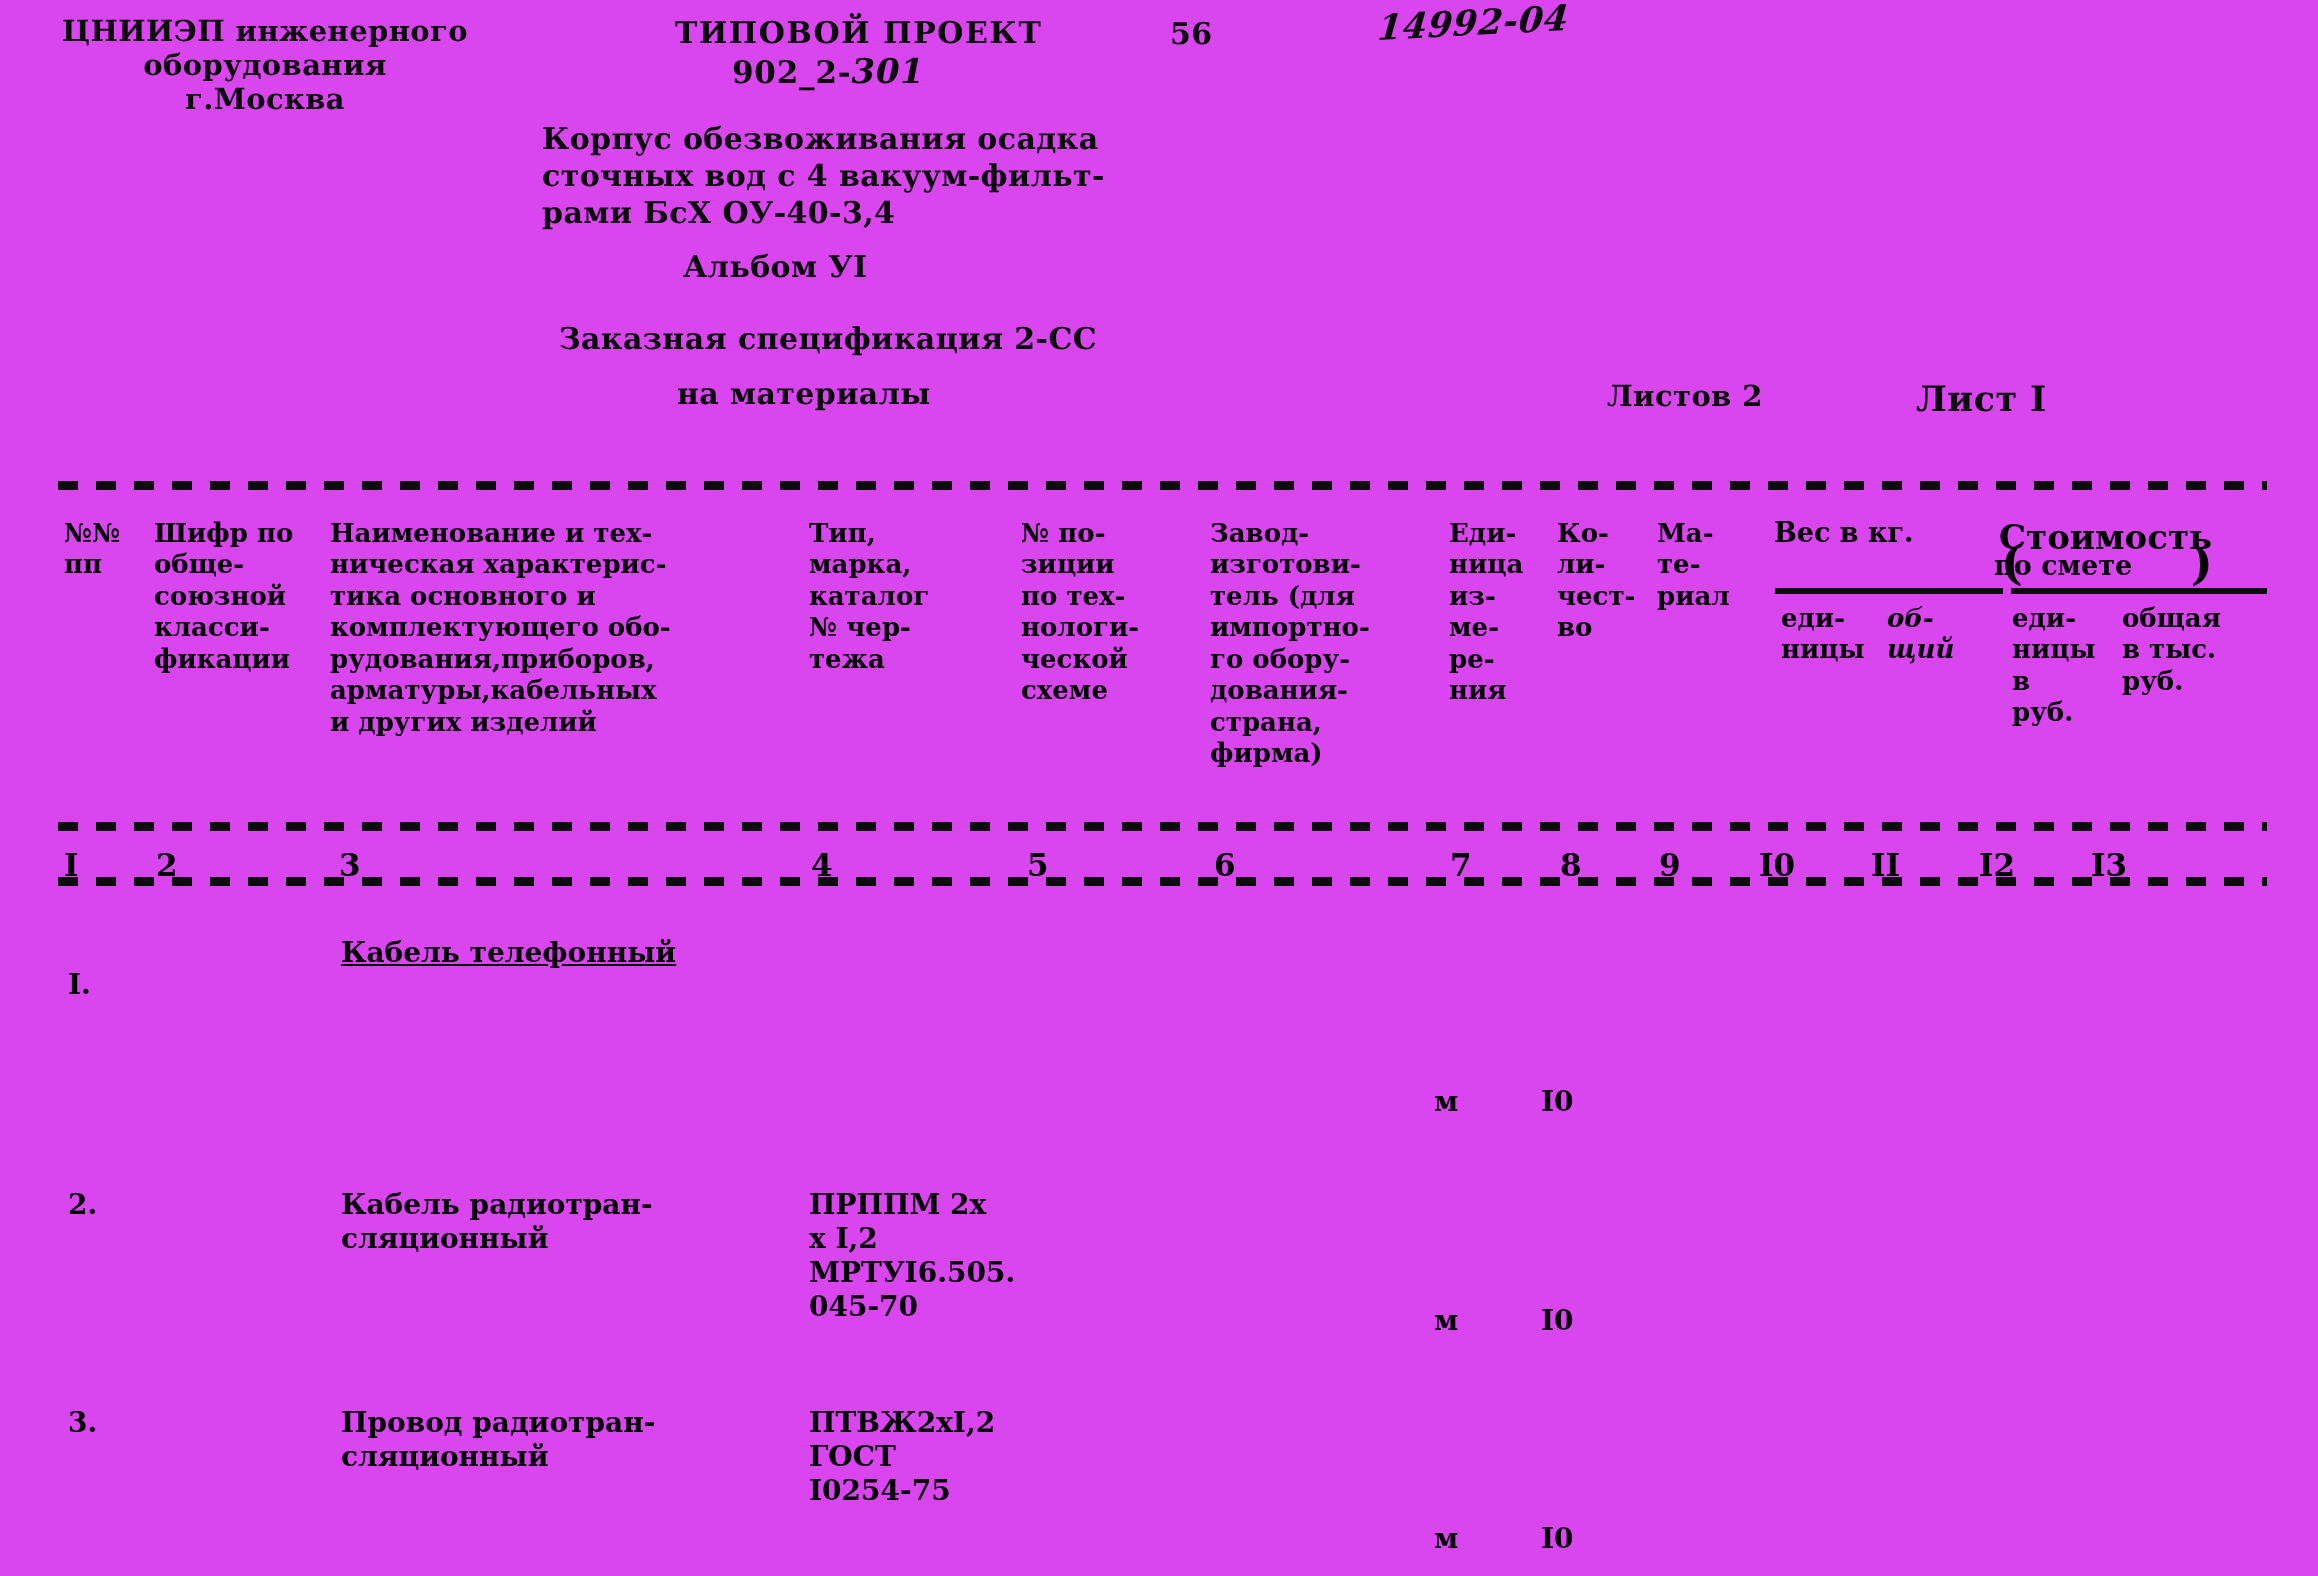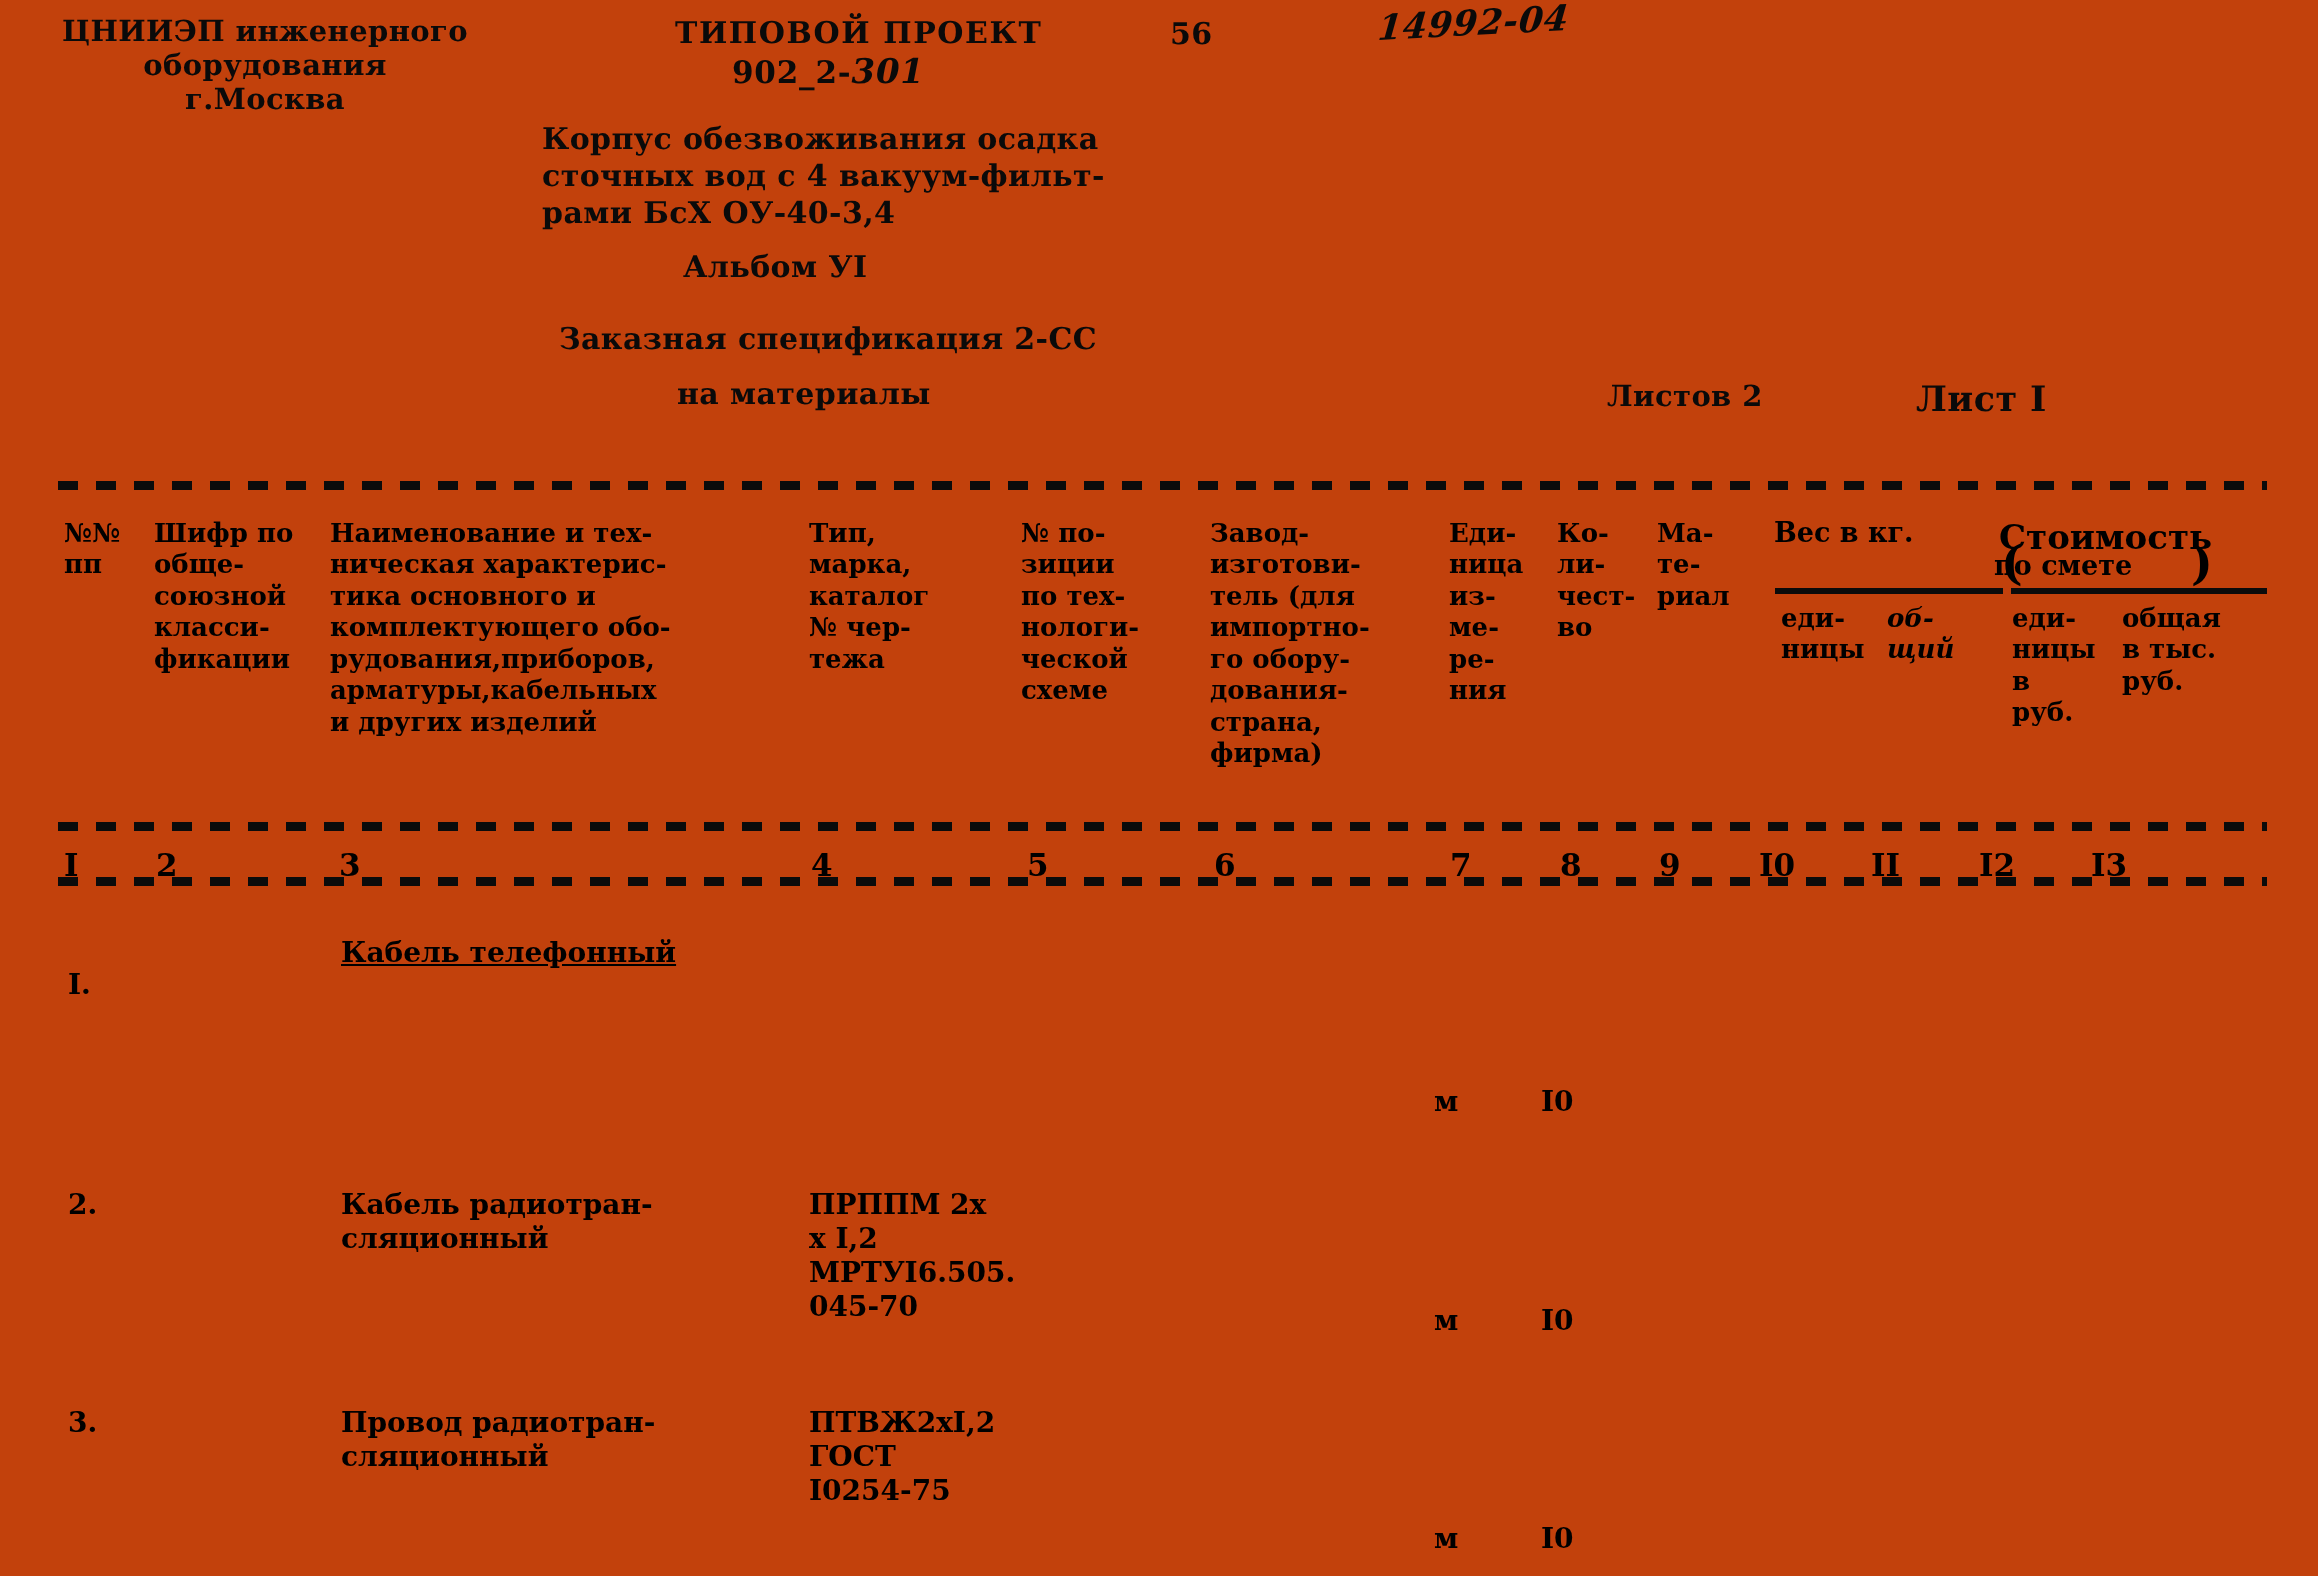--- a/index.html
+++ b/index.html
@@ -11,21 +11,21 @@
     width: 2319px;
     height: 1576px;
     position: relative;
     font-family: "Liberation Serif", "DejaVu Serif", serif;
     color: #000000;
     overflow: hidden;
   }
   .page {
     position: absolute;
     inset: 0;
-    background: #c2410c;
+    background: #d946ef;
   }
 
   
   .tw {
     position: absolute;
     font-family: "DejaVu Serif", "Liberation Serif", serif;
     font-weight: 700;
     color: #0a0a0a;
     white-space: pre;
     letter-spacing: 0.4px;

